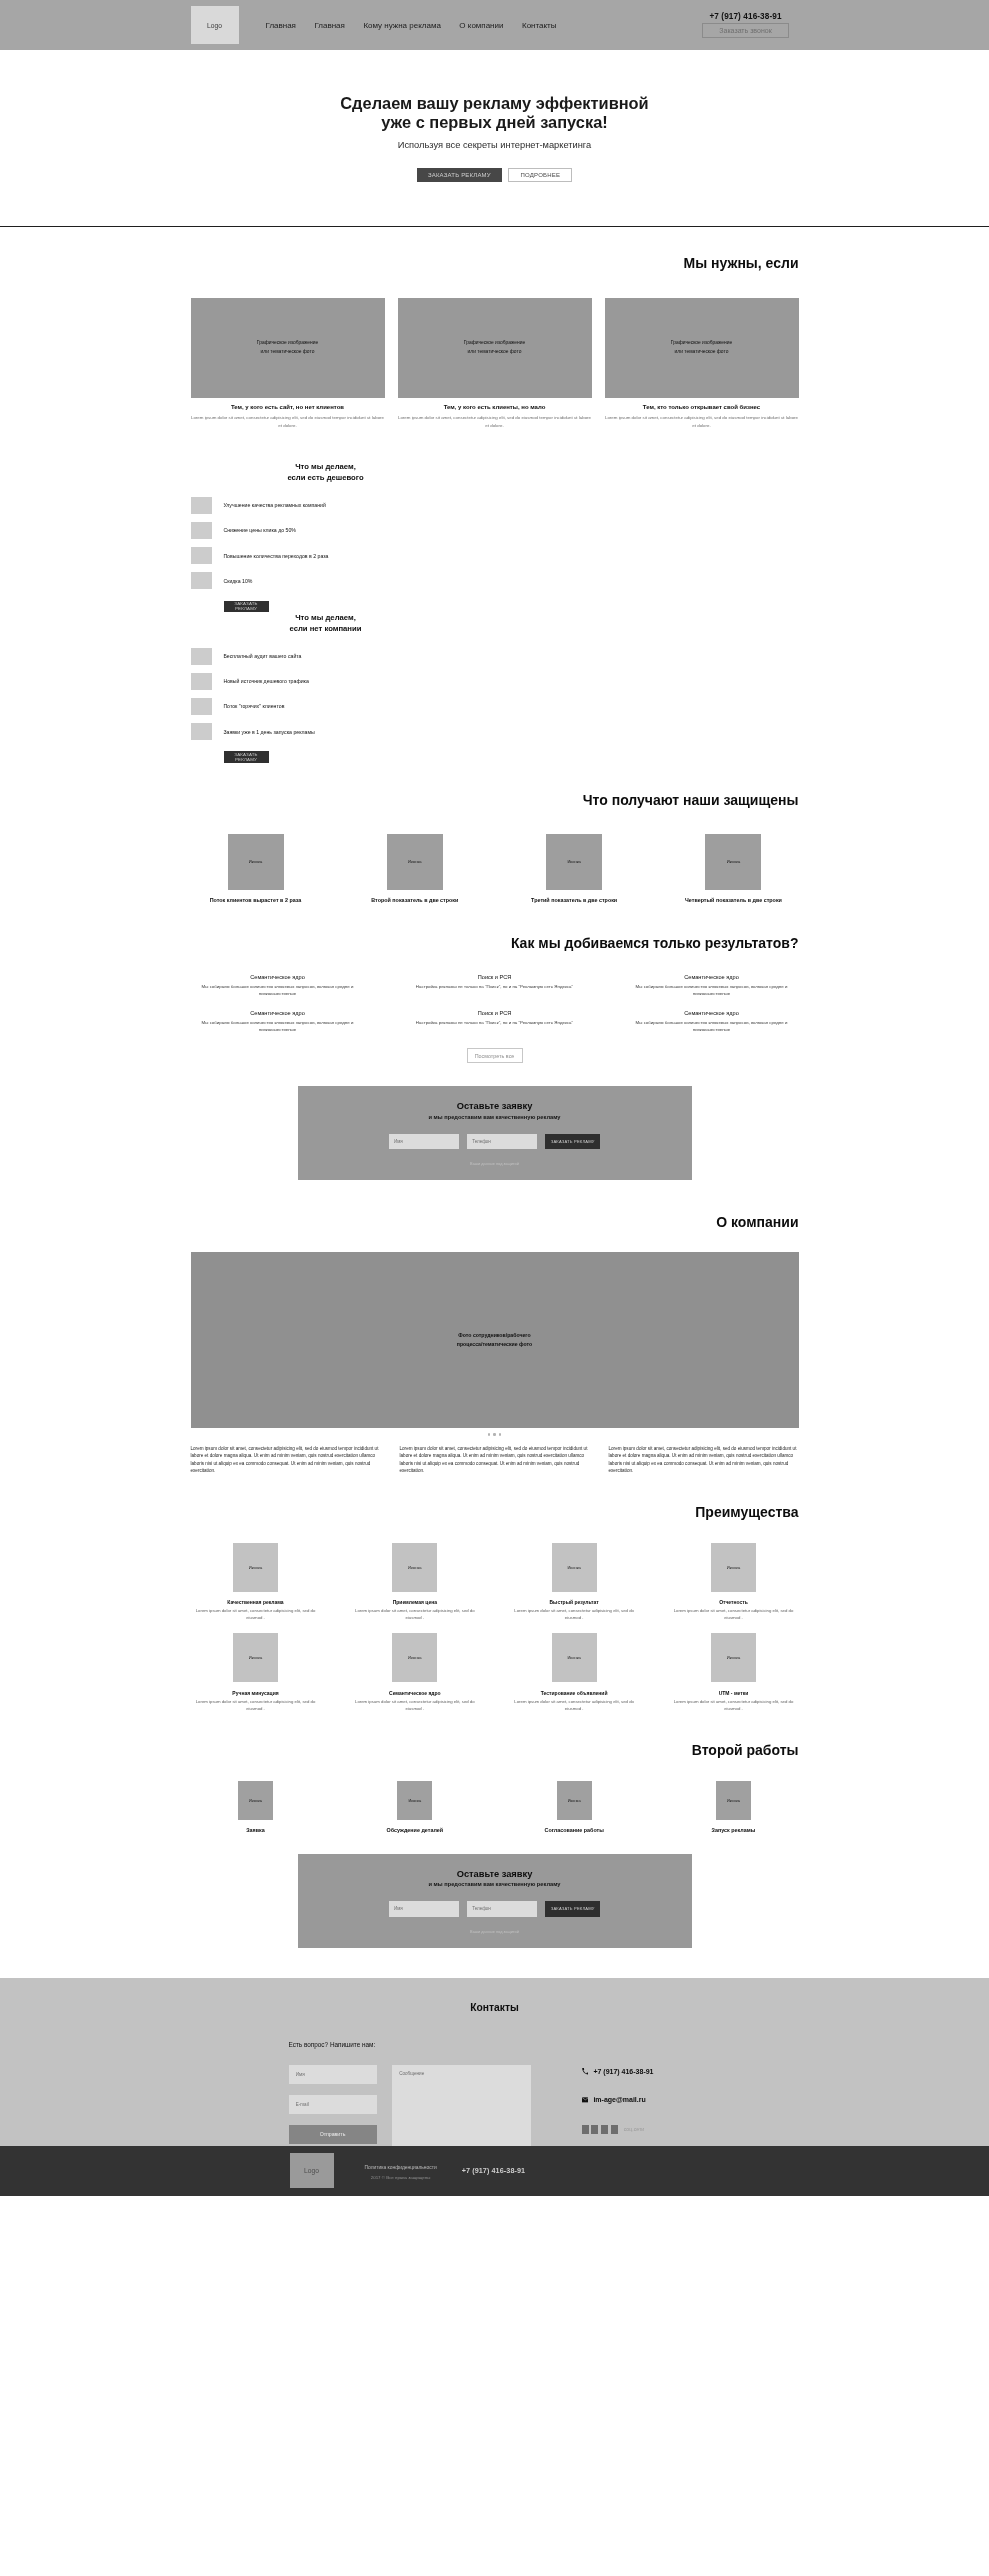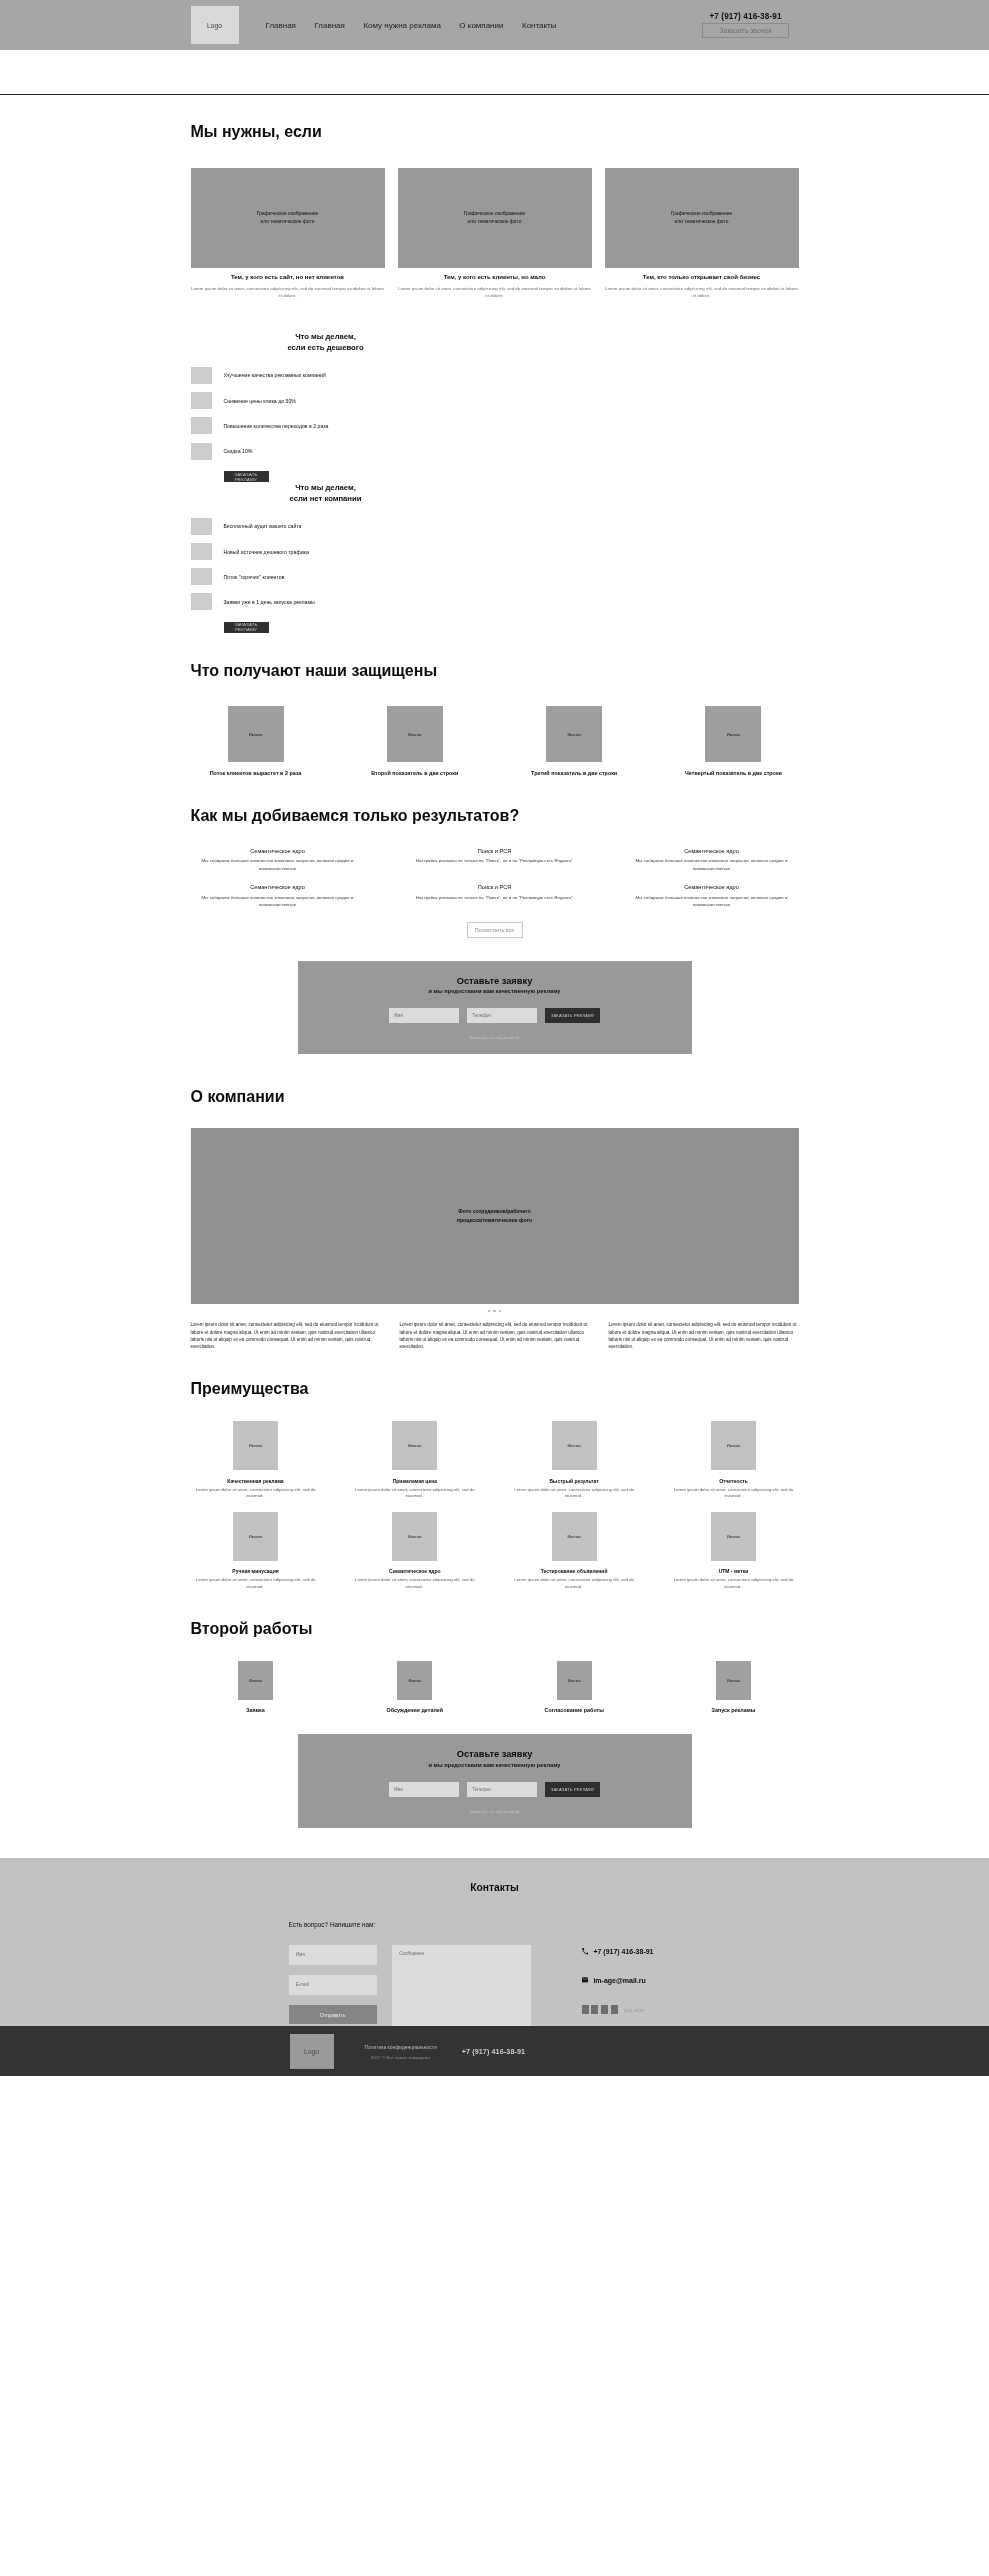--- a/index.html
+++ b/index.html
@@ -105,22 +105,22 @@
     display: flex; align-items: center; justify-content: center;
     cursor: pointer;
     font-family: inherit;
   }
   .hero-divider {
     border-top: 0.5px solid #1f1f1f;
     width: 100%;
   }
 
   .section-title {
-    text-align: left;
-    font-size: 16px;
+    text-align: right;
+    font-size: 14px;
     font-weight: bold;
     color: #0d0d0d;
   }
 
   
   .need-cards {
     display: flex;
     justify-content: space-between;
     gap: 13px;
   }
@@ -436,20 +436,31 @@
       <a href="#">Контакты</a>
     </nav>
     <div class="header-right">
       <div class="header-phone">+7 (917) 416-38-91</div>
       <button class="callback-btn">Заказать звонок</button>
     </div>
   </div>
 </header>
 
 <section class="hero-wrap">
+  <div class="hero-body">
+    <h1>
+      <span>Сделаем вашу рекламу эффективной</span><br>
+      <span>уже с первых дней запуска!</span>
+    </h1>
+    <div class="hero-sub">Используя все секреты интернет-маркетинга</div>
+    <div class="hero-actions">
+      <button class="btn-primary">ЗАКАЗАТЬ РЕКЛАМУ</button>
+      <button class="btn-outline">ПОДРОБНЕЕ</button>
+    </div>
+  </div>
   <div style="height:44px"></div>
   <div class="hero-divider"></div>
 </section>
 
 <section style="padding-top:28px">
   <div class="container">
     <h2 class="section-title">Мы нужны, если</h2>
     <div class="need-cards" style="margin-top:27px">
       <div class="need-card">
         <div class="need-img">

